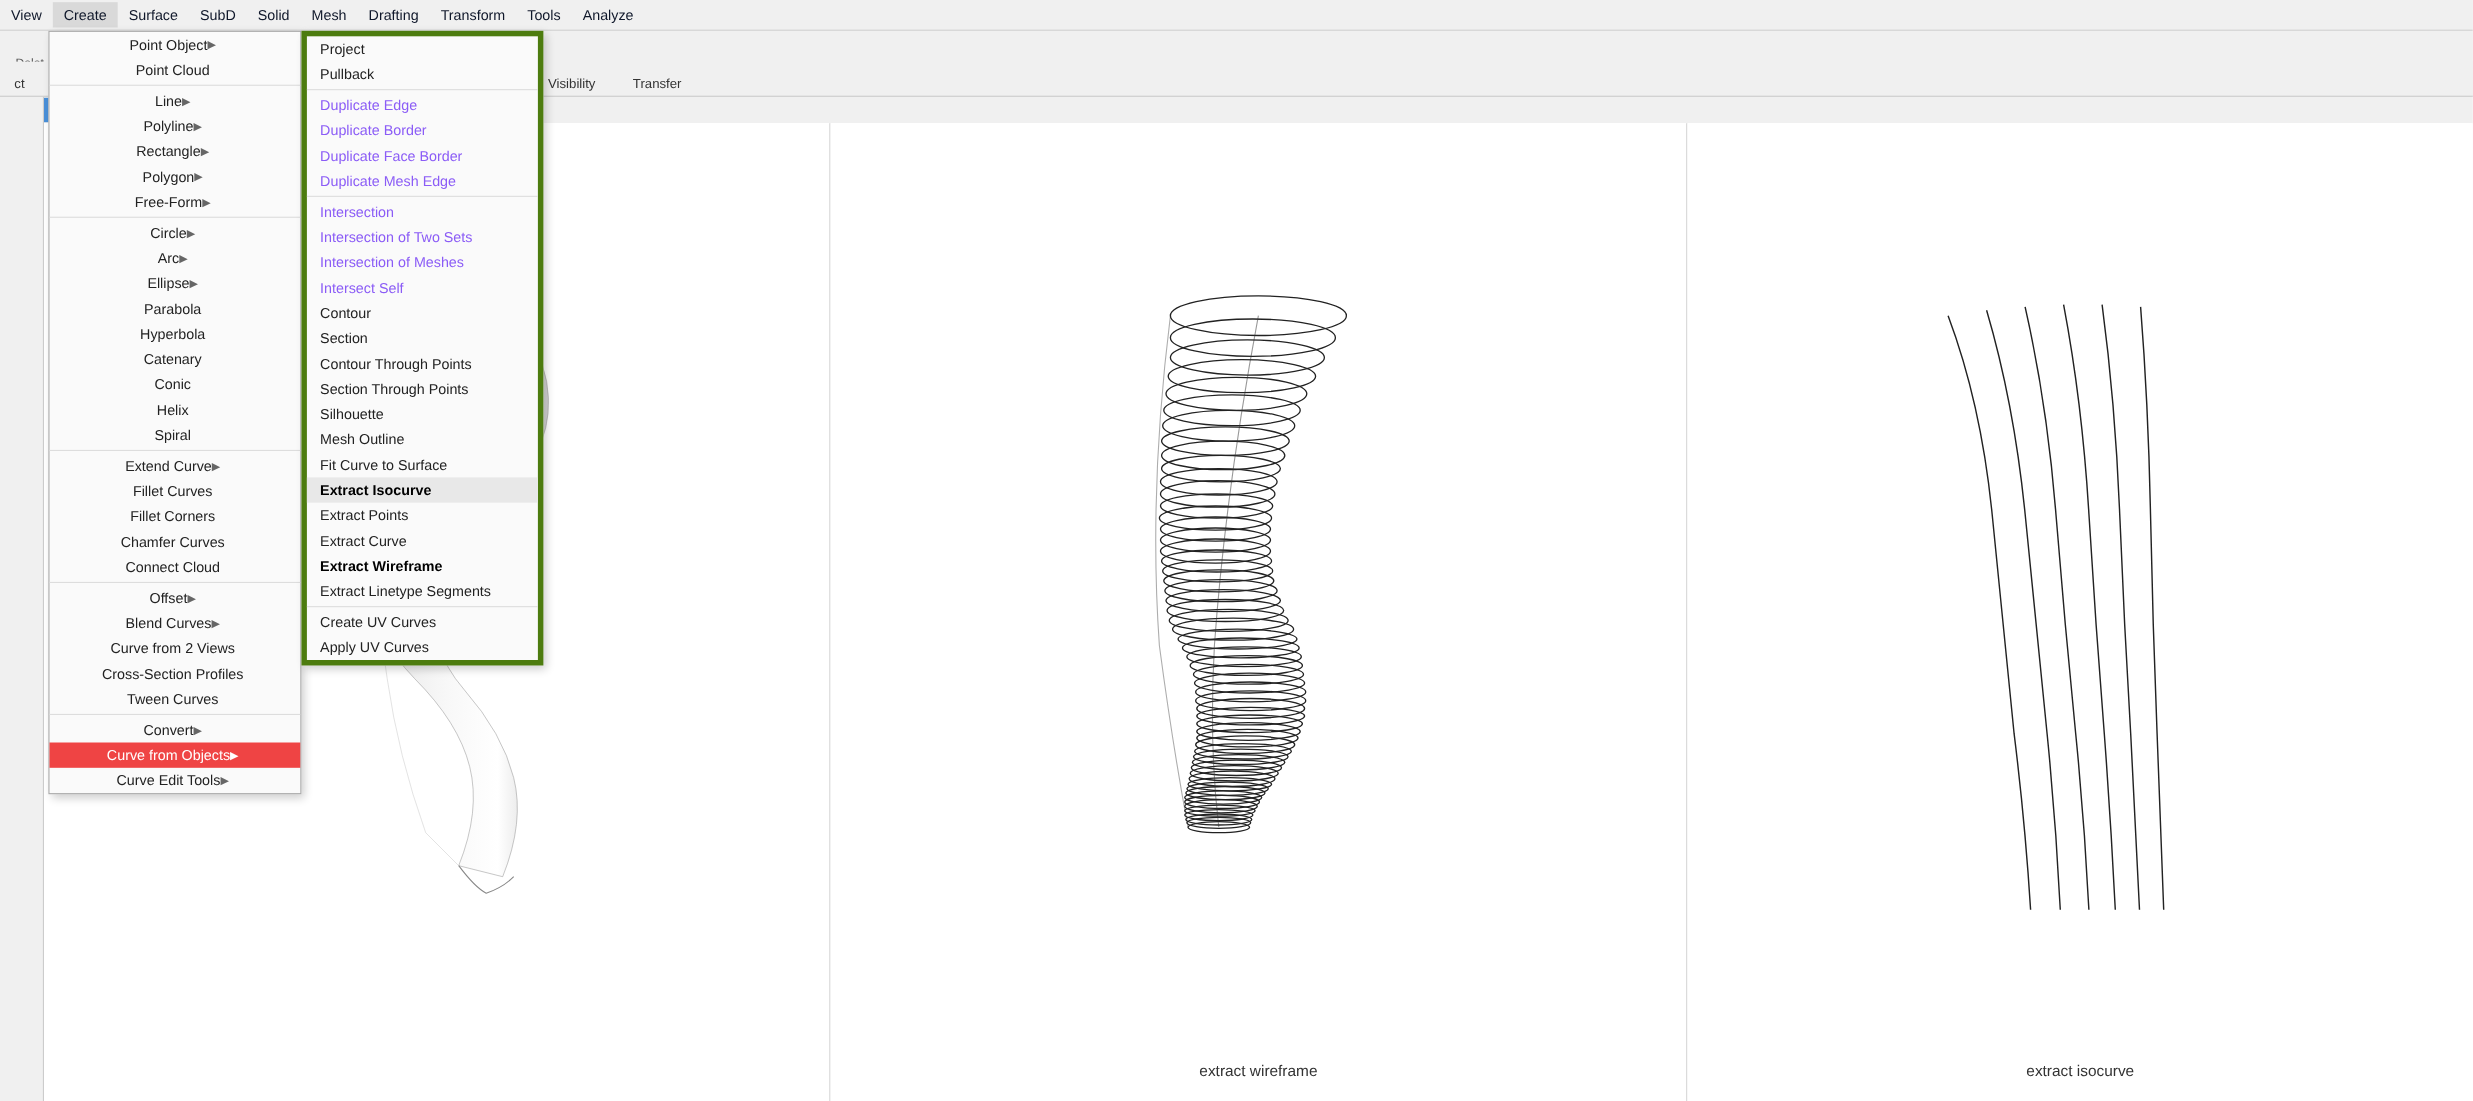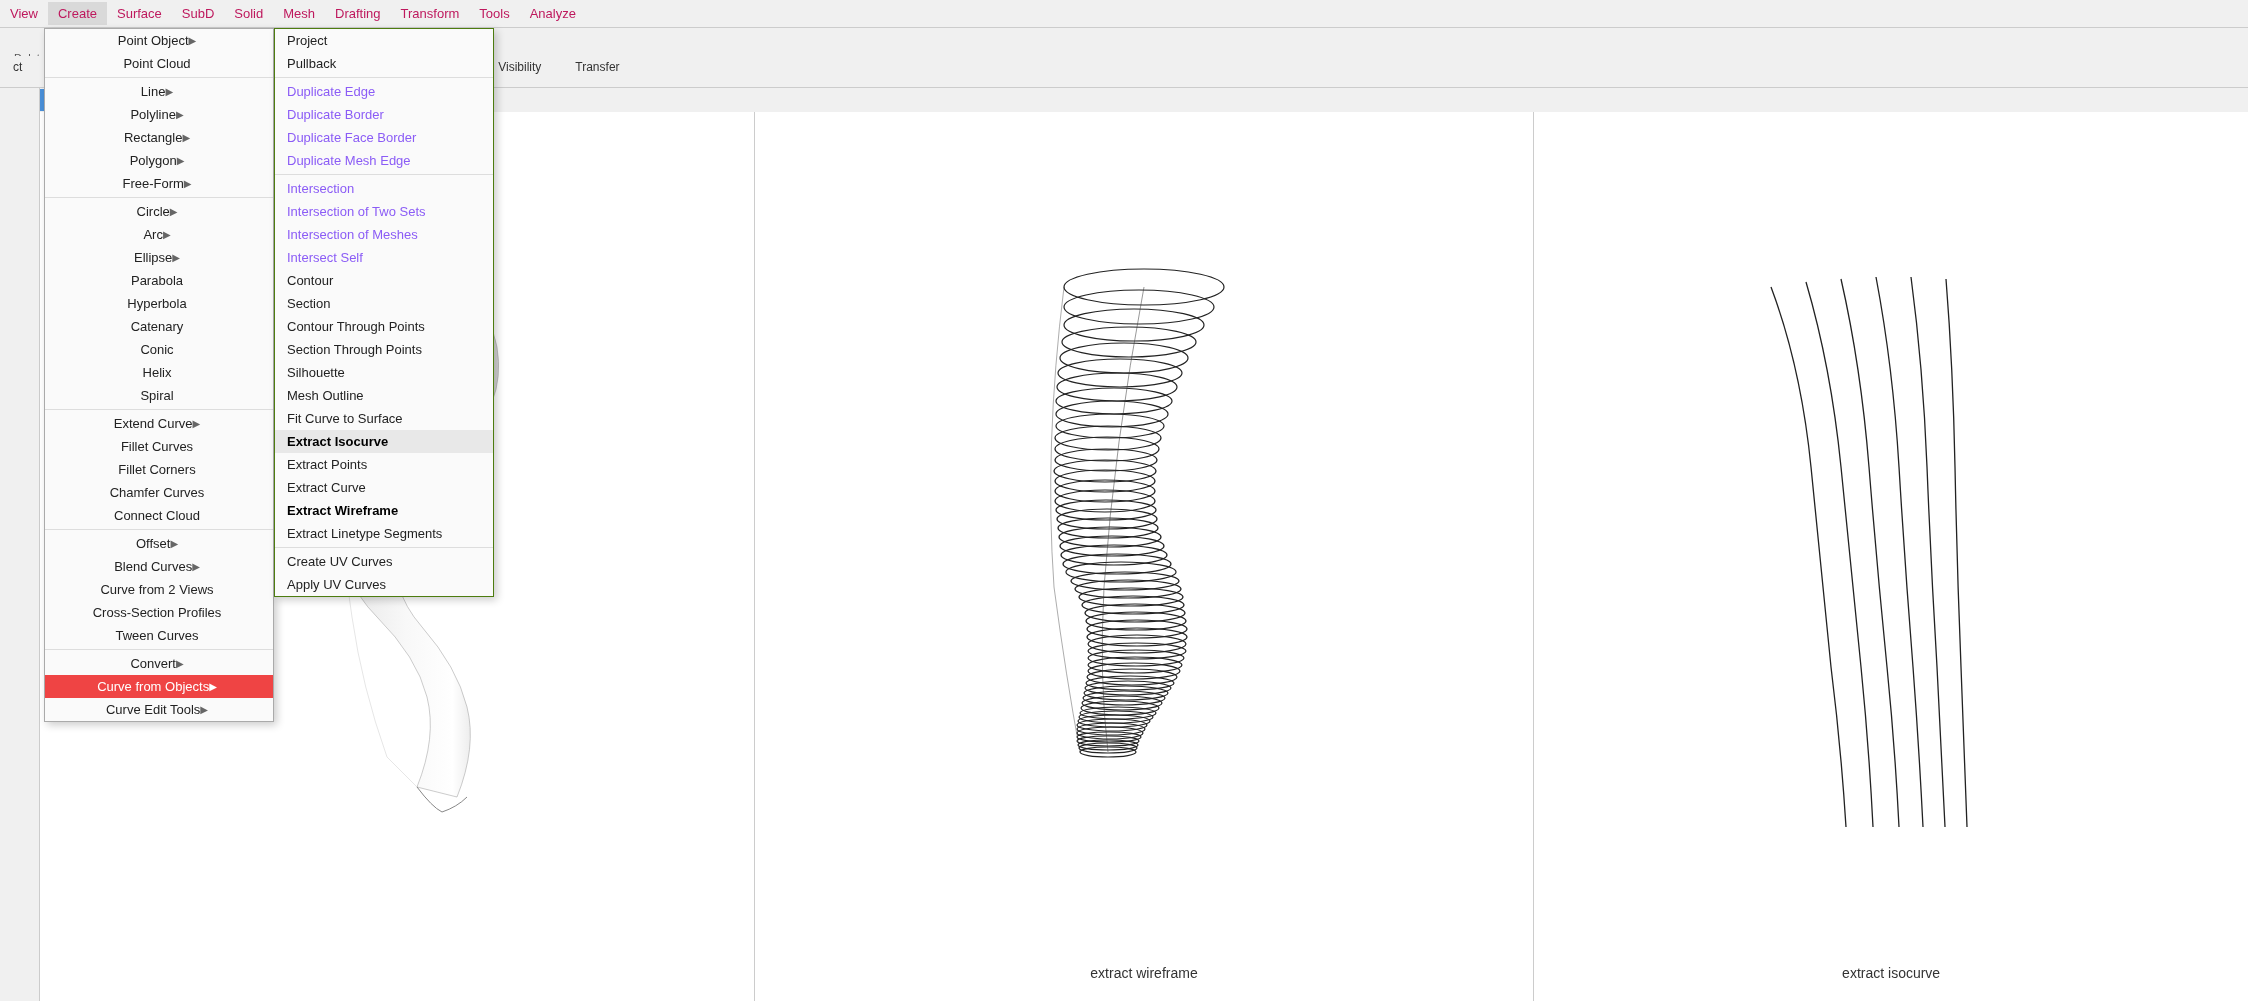--- a/index.html
+++ b/index.html
@@ -23,21 +23,21 @@
       background: #f0f0f0;
       display: flex;
       align-items: center;
       border-bottom: 1px solid #ccc;
       z-index: 100;
     }
     .menubar-item {
       padding: 4px 10px;
       cursor: pointer;
       font-size: 13px;
-      color: #be185d;
+      color: #0f172a;
     }
     .menubar-item.active { background: #d9d9d9; }
 
     
     .toolbar {
       position: absolute;
       top: 28px;
       left: 0;
       width: 100%;
       height: 60px;
@@ -129,21 +129,21 @@
       margin: 2px 0;
     }
 
     
     .submenu-container {
       position: absolute;
       top: 28px;
       left: 274px;
       width: 220px;
       background: #fafafa;
-      border: 1px solid #4d7c0f;
+      border: 5px solid #4d7c0f;
       z-index: 200;
       box-shadow: 3px 3px 8px rgba(0,0,0,0.2);
     }
 
     .submenu-item {
       display: flex;
       align-items: center;
       padding: 4px 16px 4px 12px;
       cursor: pointer;
       color: #222;
@@ -204,21 +204,21 @@
     
     .toolbar-row2 {
       position: absolute;
       top: 56px;
       left: 0;
       width: 100%;
       height: 32px;
       background: #f0f0f0;
       border-bottom: 1px solid #ccc;
       display: flex;
-      align-items: flex-start;
+      align-items: flex-end;
       padding: 0 4px;
       gap: 16px;
       z-index: 100;
     }
     .toolbar2-item {
       padding: 3px 8px;
       font-size: 12px;
       color: #333;
       cursor: pointer;
       border: 1px solid transparent;

